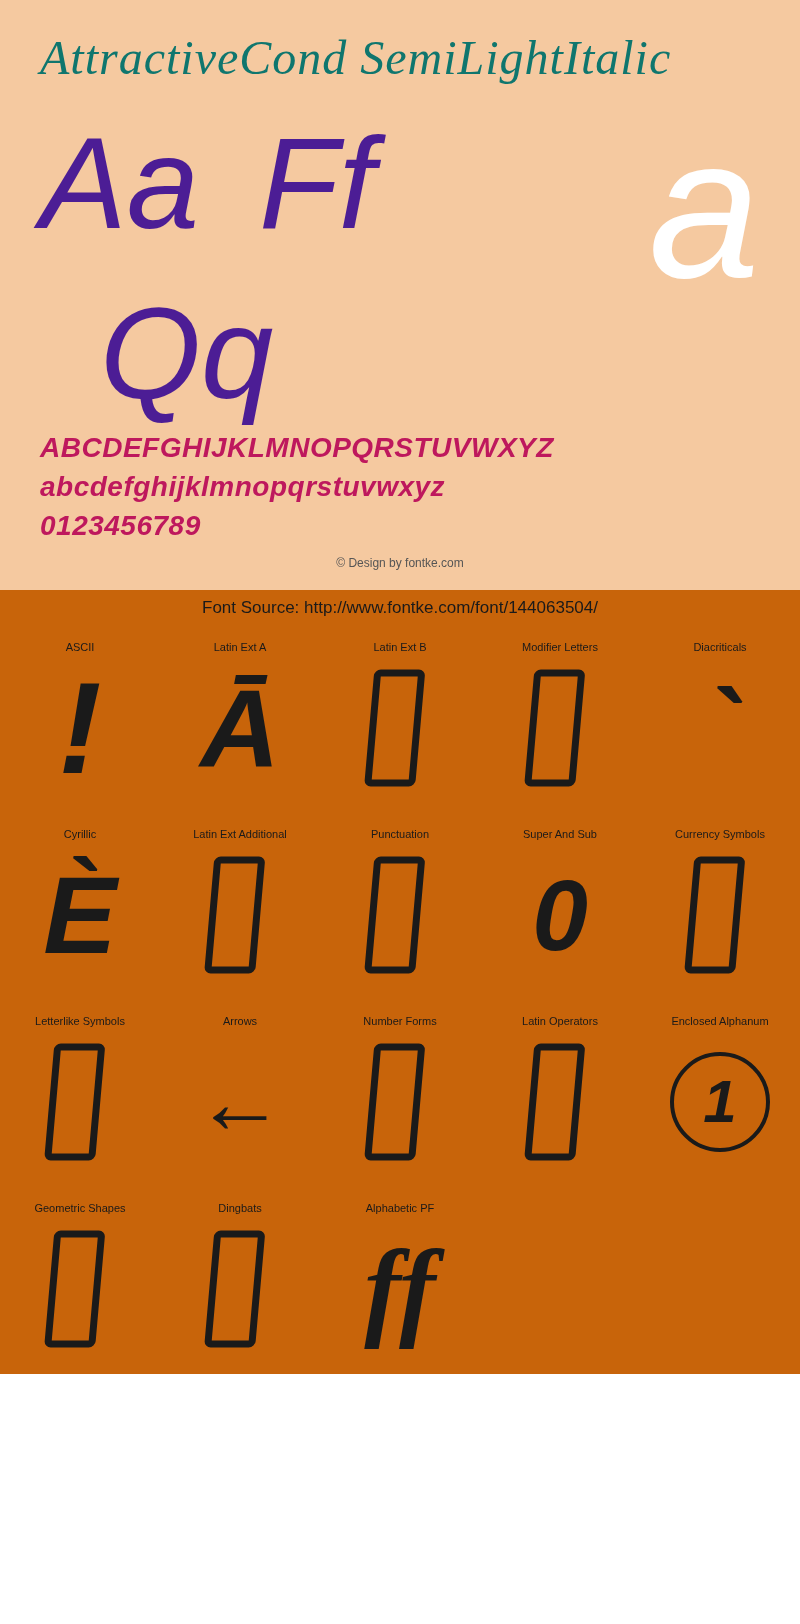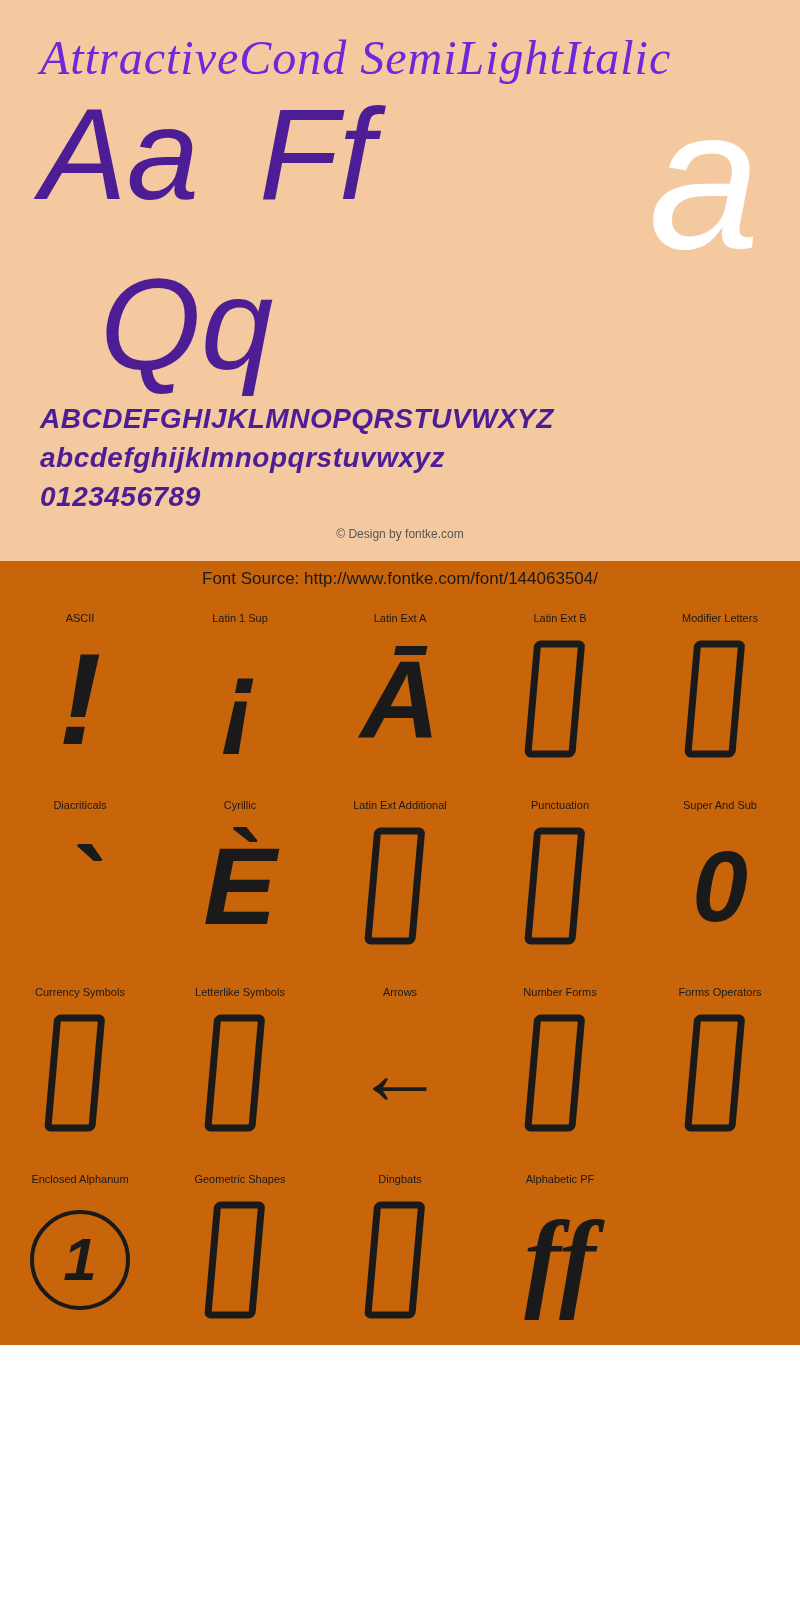--- a/index.html
+++ b/index.html
@@ -8,24 +8,24 @@
     
     .top-section {
       background-color: #F5C9A0;
       padding: 30px 40px 20px 40px;
       position: relative;
     }
 
     .font-title {
       font-family: Georgia, serif;
       font-style: italic;
-      color: #6d28d9;
+      color: #0f766e;
       font-size: 48px;
       font-weight: 300;
-      margin-bottom: 4px;
+      margin-bottom: 33px;
       letter-spacing: 1px;
     }
 
     .glyph-pair {
       font-style: italic;
       font-size: 130px;
       font-weight: 300;
       color: #4c1d95;
       line-height: 1;
       font-family: Arial Narrow, Arial, sans-serif;
@@ -49,21 +49,21 @@
     .row1 { margin-bottom: -10px; }
 
     .alphabet-section {
       margin-top: 10px;
     }
 
     .alphabet-line {
       font-style: italic;
       font-size: 28px;
       font-weight: 600;
-      color: #4c1d95;
+      color: #be185d;
       line-height: 1.4;
       font-family: Arial Narrow, Arial, sans-serif;
       letter-spacing: 0.5px;
     }
 
     .copyright {
       text-align: center;
       font-size: 12px;
       color: #555;
       margin-top: 10px;
@@ -174,24 +174,20 @@
 <div class="bottom-section">
   <div class="font-source">Font Source: http://www.fontke.com/font/144063504/</div>
 
   <div class="grid-section">
 
     <div class="grid-cell">
       <div class="cell-label">ASCII</div>
       <div class="cell-glyph" style="font-size:130px; font-weight:700; font-style:italic;">!</div>
     </div>
     <div class="grid-cell">
-      <div class="cell-label">Latin 1 Sup</div>
-      <div class="cell-glyph" style="font-size:110px; font-weight:700; font-style:italic;">¡</div>
-    </div>
-    <div class="grid-cell">
       <div class="cell-label">Latin Ext A</div>
       <div class="cell-glyph" style="font-size:110px; font-weight:700; font-style:italic;">Ā</div>
     </div>
     <div class="grid-cell">
       <div class="cell-label">Latin Ext B</div>
       <div class="cell-glyph">
         <svg viewBox="0 0 60 120" xmlns="http://www.w3.org/2000/svg">
           <rect x="8" y="5" width="44" height="110" rx="3" ry="3" fill="none" stroke="#1a1a1a" stroke-width="7" transform="skewX(-5)"></rect>
         </svg>
       </div>
@@ -257,21 +253,21 @@
     </div>
     <div class="grid-cell">
       <div class="cell-label">Number Forms</div>
       <div class="cell-glyph">
         <svg viewBox="0 0 60 120" xmlns="http://www.w3.org/2000/svg">
           <rect x="8" y="5" width="44" height="110" rx="3" ry="3" fill="none" stroke="#1a1a1a" stroke-width="7" transform="skewX(-5)"></rect>
         </svg>
       </div>
     </div>
     <div class="grid-cell">
-      <div class="cell-label">Forms Operators</div>
+      <div class="cell-label">Latin Operators</div>
       <div class="cell-glyph">
         <svg viewBox="0 0 60 120" xmlns="http://www.w3.org/2000/svg">
           <rect x="8" y="5" width="44" height="110" rx="3" ry="3" fill="none" stroke="#1a1a1a" stroke-width="7" transform="skewX(-5)"></rect>
         </svg>
       </div>
     </div>
 
     <div class="grid-cell">
       <div class="cell-label">Enclosed Alphanum</div>
       <div class="cell-glyph">

